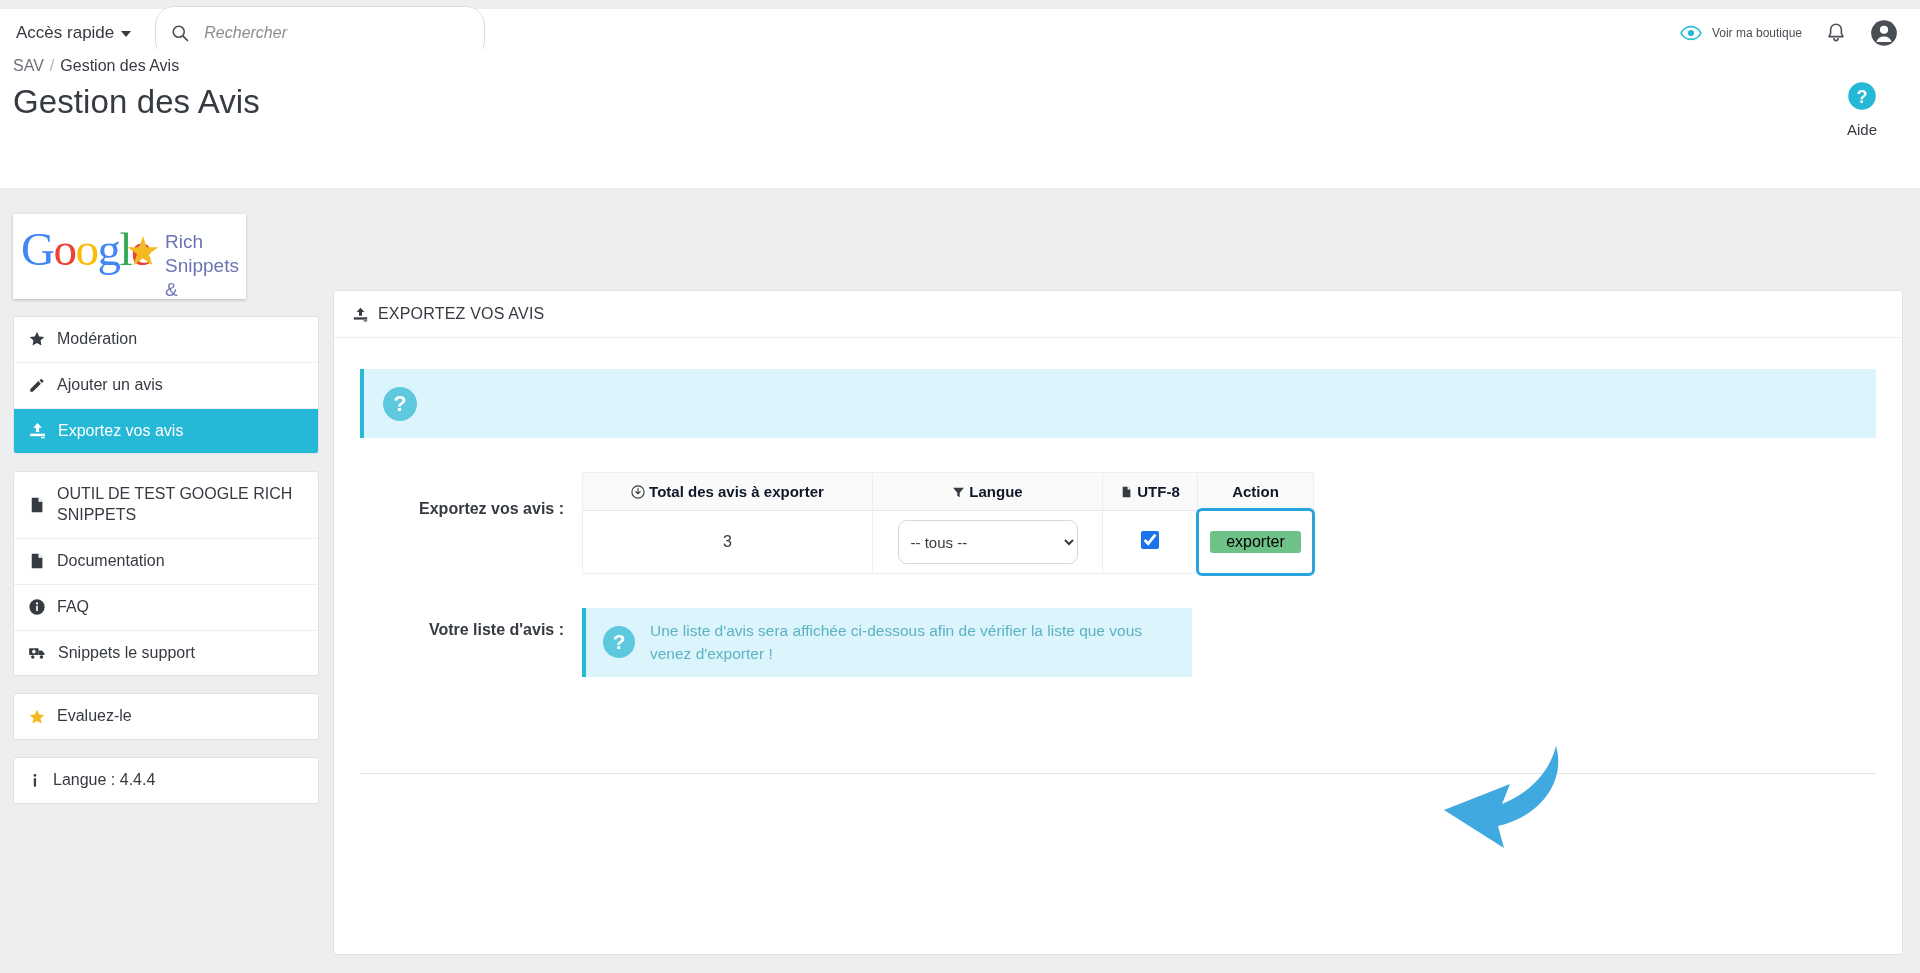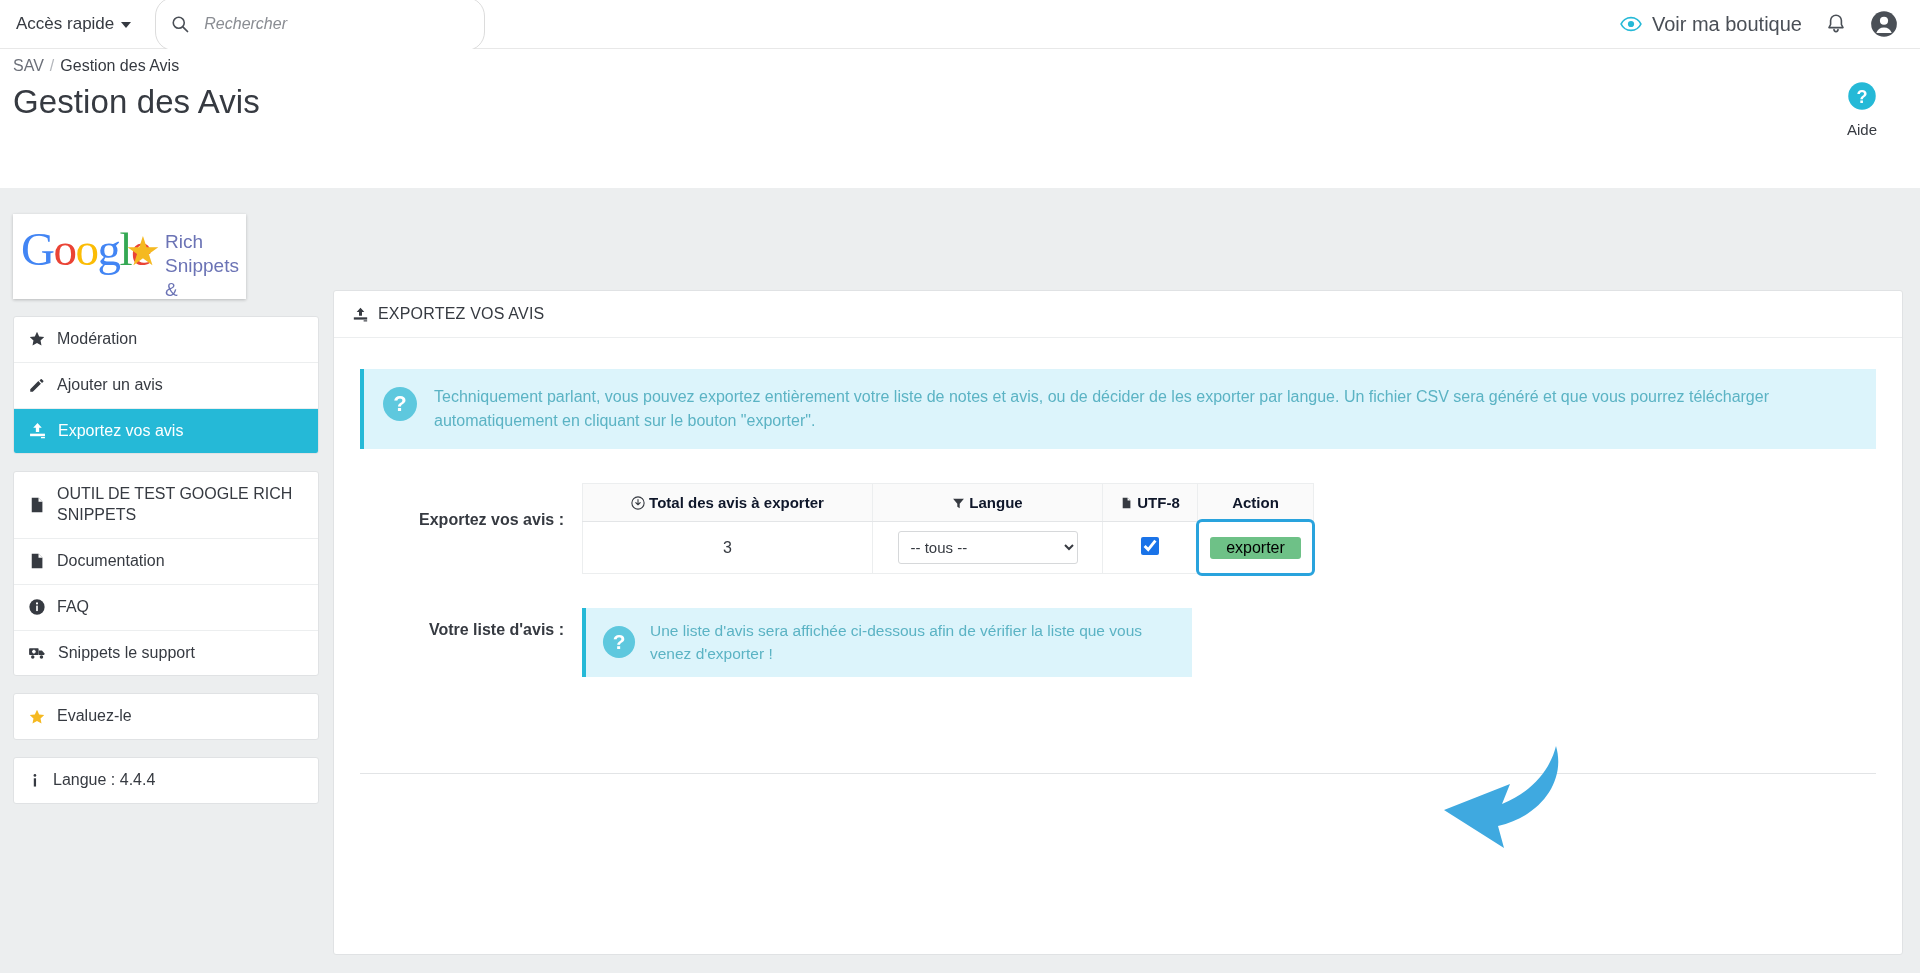--- a/index.html
+++ b/index.html
@@ -7,21 +7,21 @@
     margin: 0; padding: 0;
     width: 1920px; height: 973px;
     background: #ffffff;
     font-family: "Liberation Sans", sans-serif;
     overflow: hidden;
   }
   .page { position: relative; width: 1920px; height: 973px; background: #eceeef; }
 
   
   .header {
-    position: absolute; top: 0; left: 0; width: 1920px; height: 49px;
+    position: absolute; top: 9px; left: 0; width: 1920px; height: 49px;
     background: #ffffff; display: flex; align-items: center;
     border-bottom: 1px solid #e8e8e8;
   }
   .quick-access {
     margin-left: 16px; font-size: 17px; color: #363a41;
     display: flex; align-items: center; gap: 7px; cursor: pointer;
     white-space: nowrap;
   }
   .caret-down {
     width: 0; height: 0; border-left: 5px solid transparent;
@@ -38,21 +38,21 @@
     border: none; outline: none; font-size: 16px; font-style: italic;
     color: #7c7f85; font-family: "Liberation Sans", sans-serif;
     background: transparent; width: 100%;
   }
   .search-input::placeholder { color: #8a8d93; font-style: italic; }
   .header-right {
     margin-left: auto; display: flex; align-items: center; gap: 22px;
     padding-right: 22px;
   }
   .view-shop {
-    display: flex; align-items: center; gap: 10px; font-size: 20px;
+    display: flex; align-items: center; gap: 10px; font-size: 12px;
     color: #4a4f56; cursor: pointer; white-space: nowrap;
   }
   .eye-icon { width: 22px; height: 22px; flex: none; }
   .bell-icon { width: 24px; height: 24px; cursor: pointer; }
   .avatar-icon { width: 28px; height: 28px; cursor: pointer; }
 
   
   .titlebar {
     position: absolute; top: 49px; left: 0; width: 1920px; height: 139px;
     background: #ffffff;
@@ -154,22 +154,22 @@
     border: 1px solid #eceeef; border-top: none;
     padding: 9px 12px; text-align: center; vertical-align: middle;
     font-size: 16px; color: #363a41;
   }
   .col-total { width: 290px; }
   .col-langue { width: 230px; }
   .col-utf8 { width: 95px; }
   .col-action { width: 116px; }
 
   .lang-select {
-    width: 180px; height: 33px; font-size: 15px; color: #363a41;
-    border: 1px solid #d6d8da; border-radius: 3px; background: #fff;
+    width: 180px; height: 44px; font-size: 15px; color: #363a41;
+    border: 1px solid #d6d8da; border-radius: 9px; background: #fff;
     font-family: "Liberation Sans", sans-serif; padding: 0 8px;
   }
   .utf8-check {
     width: 18px; height: 18px; accent-color: #1a73e8; cursor: pointer; margin: 0;
   }
   .btn-export {
     background: #6ec187; color: #000000; border: none; border-radius: 3px;
     font-size: 16px; font-family: "Liberation Sans", sans-serif;
     padding: 2px 16px; cursor: pointer;
   }
@@ -360,21 +360,20 @@
         <span>EXPORTEZ VOS AVIS</span>
       </div>
 
       <div class="panel-body">
 
         <div class="alert-info">
           <svg class="alert-qicon" viewBox="0 0 36 36">
             <circle cx="18" cy="18" r="17" fill="#5ec8de"></circle>
             <text x="18" y="25" text-anchor="middle" font-family="Liberation Sans, sans-serif" font-size="22" font-weight="bold" fill="#ffffff">?</text>
           </svg>
-          <div class="alert-text">Techniquement parlant, vous pouvez exportez entièrement votre liste de notes et avis, ou de décider de les exporter par langue. Un fichier CSV sera généré et que vous pourrez télécharger automatiquement en cliquant sur le bouton "exporter".</div>
         </div>
 
         <div class="form-row">
           <div class="form-label">Exportez vos avis :</div>
 
           <table class="exp-table">
             <thead>
               <tr>
                 <th class="col-total">
                   <svg width="14" height="14" viewBox="0 0 24 24">

